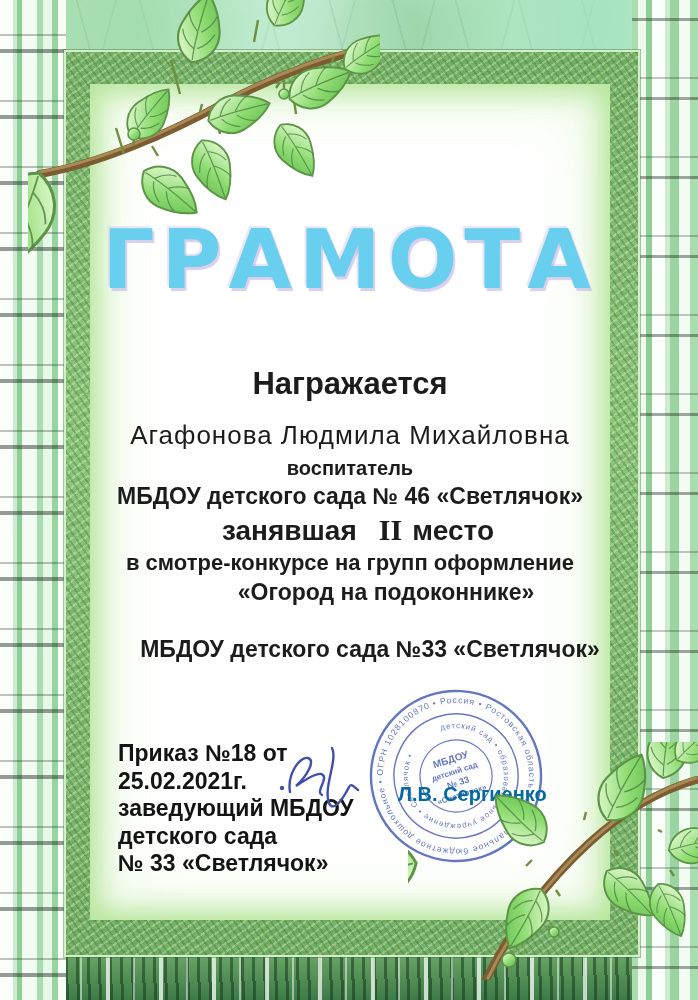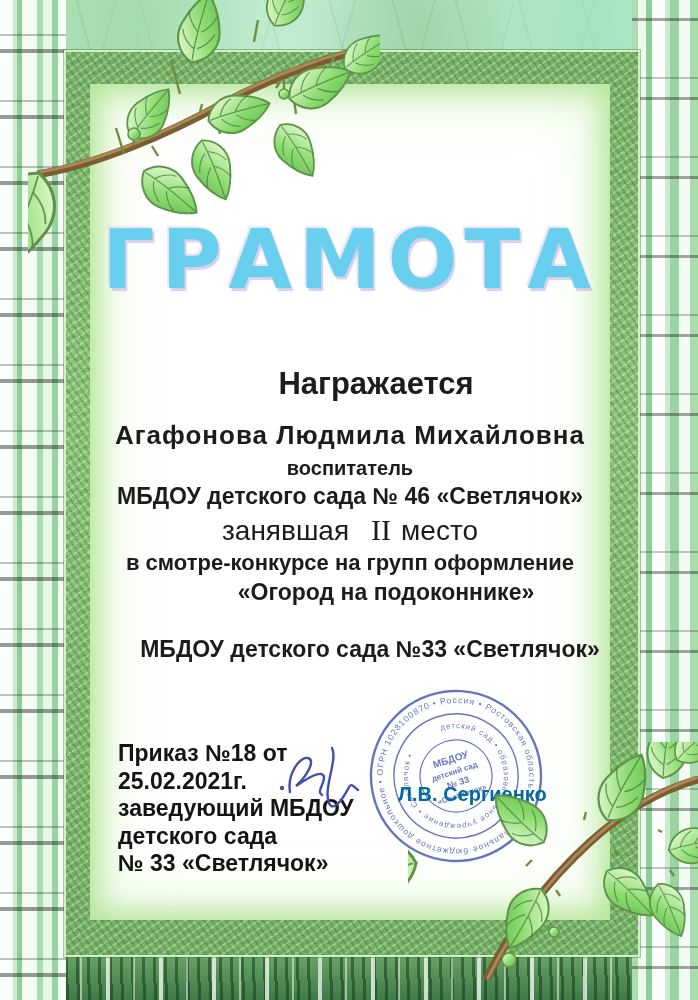--- a/index.html
+++ b/index.html
@@ -51,25 +51,25 @@
       linear-gradient(180deg, rgba(113,173,93,.65), rgba(150,208,120,.25) 40%, rgba(104,164,86,.55));
     border:2px solid #d4eec6; box-shadow:0 0 0 1px rgba(55,105,55,.4);}
   .inner-sheet{position:absolute;z-index:3;left:90px;top:84px;width:520px;height:836px;
     background:#fff;
     box-shadow:inset 0 0 26px 9px rgba(172,226,141,.85), inset 0 0 60px 20px rgba(210,242,190,.45);}
   
   .tcenter{position:absolute;left:90px;width:520px;text-align:center;color:#1c1c1c;z-index:4;}
   .title{top:212px;font-family:"DejaVu Sans",sans-serif;font-weight:bold;font-size:82px;
     letter-spacing:7px;color:#69cfee;
     text-shadow:2px 3px 1px rgba(184,168,224,.55), -2px -2px 1px rgba(184,168,224,.3), 0 0 7px rgba(255,255,255,.9);}
-  .awarded{top:366px;font-size:31px;font-weight:bold;padding-left:26px;}
-  .name{top:420px;font-size:26px;font-weight:bold;letter-spacing:1px;}
+  .awarded{top:366px;font-size:31px;font-weight:bold;}
+  .name{top:420px;font-size:26px;font-weight:normal;letter-spacing:1px;}
   .role{top:457px;font-size:20px;font-weight:bold;}
   .org1{top:483px;font-size:23px;font-weight:bold;}
-  .placeline{top:513px;font-size:28px;font-weight:normal;}
+  .placeline{top:513px;font-size:28px;font-weight:bold;padding-left:8px;}
   .placeline .roman{font-family:"Liberation Serif","DejaVu Serif",serif;margin:0 10px 0 22px;font-size:30px;}
   .contest1{top:550px;font-size:22px;font-weight:bold;}
   .contest-name{top:579px;font-size:23px;font-weight:bold;padding-left:36px;}
   .contest2{top:608px;font-size:22px;font-weight:bold;}
   .org2{top:636px;font-size:23px;font-weight:bold;padding-left:20px;}
   .footer{position:absolute;z-index:5;left:118px;top:740px;width:300px;text-align:left;
     color:#141414;font-size:23px;font-weight:bold;line-height:27.5px;}
   .signer-name{position:absolute;z-index:5;left:398px;top:783px;font-size:20px;font-weight:bold;color:#0369a1;}
   .sig{position:absolute;z-index:5;left:276px;top:740px;}
   .stamp{position:absolute;z-index:4;left:366px;top:686px;opacity:.85;}

